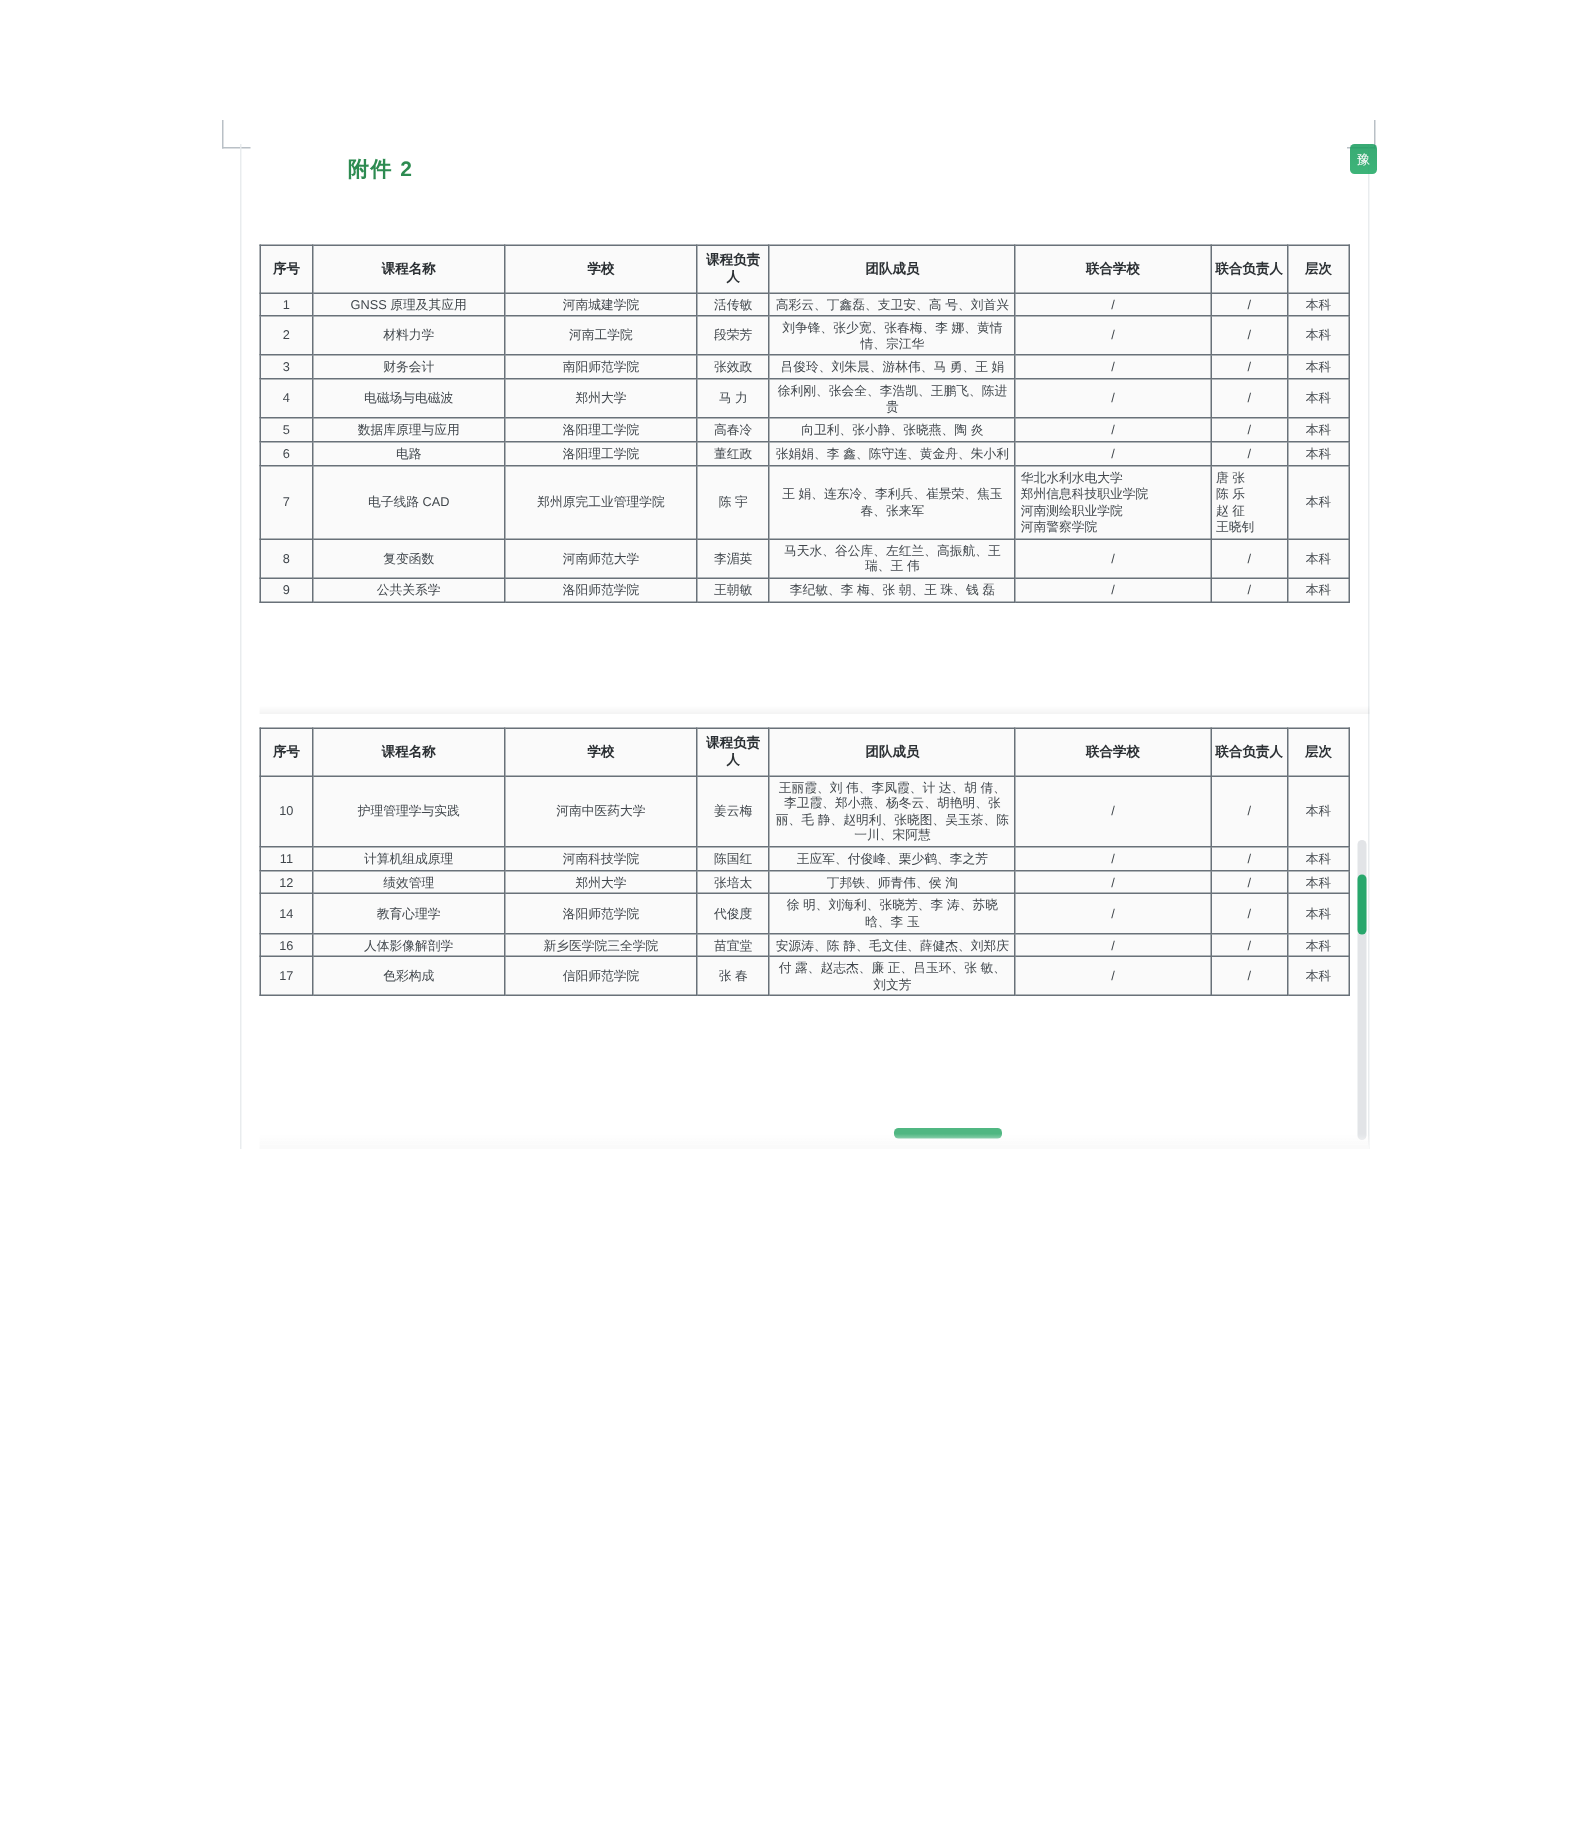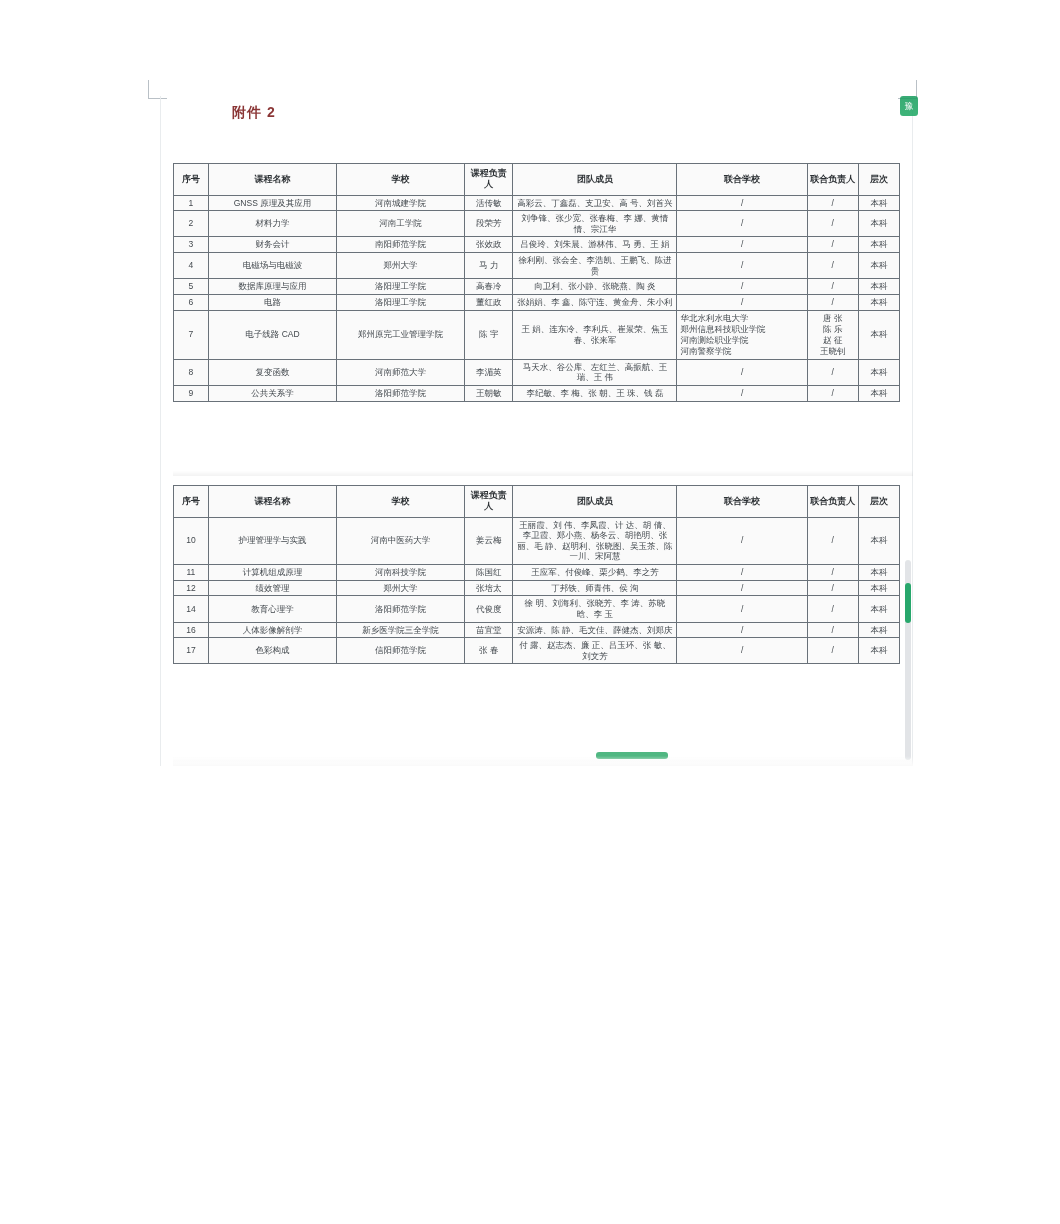--- a/index.html
+++ b/index.html
@@ -31,21 +31,21 @@
     left: 0; top: 0;
     width: 1060px; height: 1224px;
   }
 
   .attachment-label {
     position: absolute;
     left: 232px;
     top: 104px;
     font-size: 14px;
     font-weight: bold;
-    color: #7f1d1d;
+    color: #15803d;
     letter-spacing: 1px;
     font-family: "Liberation Sans", sans-serif;
   }
 
   .doc-title {
     position: absolute;
     left: 170px;
     top: 128px;
     width: 730px;
     text-align: center;
@@ -281,21 +281,21 @@
             <td class="slash">/</td>
             <td>本科</td>
           </tr>
           <tr>
             <td>7</td>
             <td class="left">电子线路 CAD</td>
             <td class="left">郑州原完工业管理学院</td>
             <td>陈 宇</td>
             <td class="members">王 娟、连东冷、李利兵、崔景荣、焦玉春、张来军</td>
             <td class="slash" style="text-align: left; line-height: 1.3;">华北水利水电大学<br>郑州信息科技职业学院<br>河南测绘职业学院<br>河南警察学院</td>
-            <td class="slash" style="text-align: center; line-height: 1.3;">唐 张<br>陈 乐<br>赵 征<br>王晓钊</td>
+            <td class="slash" style="text-align: left; line-height: 1.3;">唐 张<br>陈 乐<br>赵 征<br>王晓钊</td>
             <td>本科</td>
           </tr>
           <tr>
             <td>8</td>
             <td class="left">复变函数</td>
             <td class="left">河南师范大学</td>
             <td>李湄英</td>
             <td class="members">马天水、谷公库、左红兰、高振航、王 瑞、王 伟</td>
             <td class="slash">/</td>
             <td class="slash">/</td>

